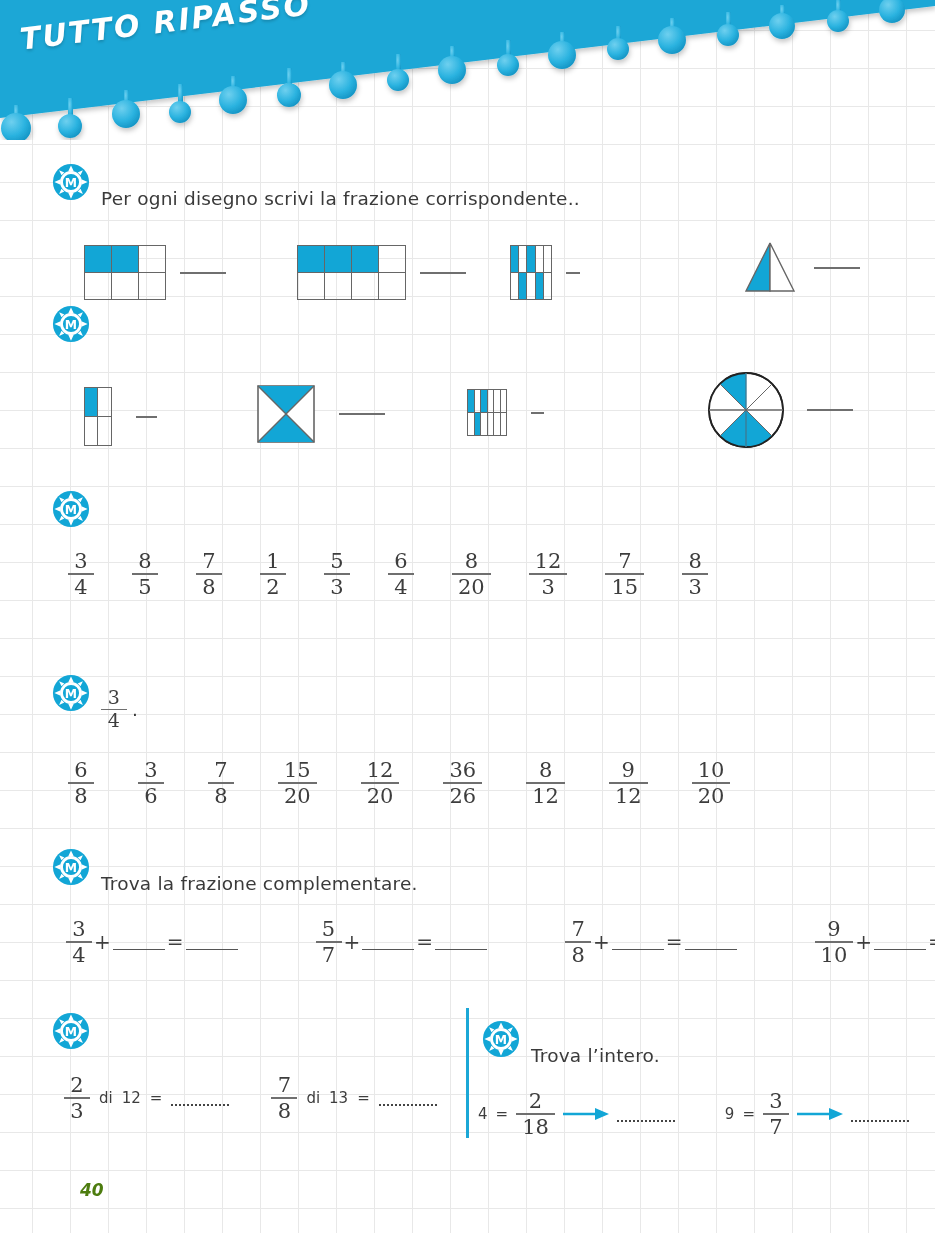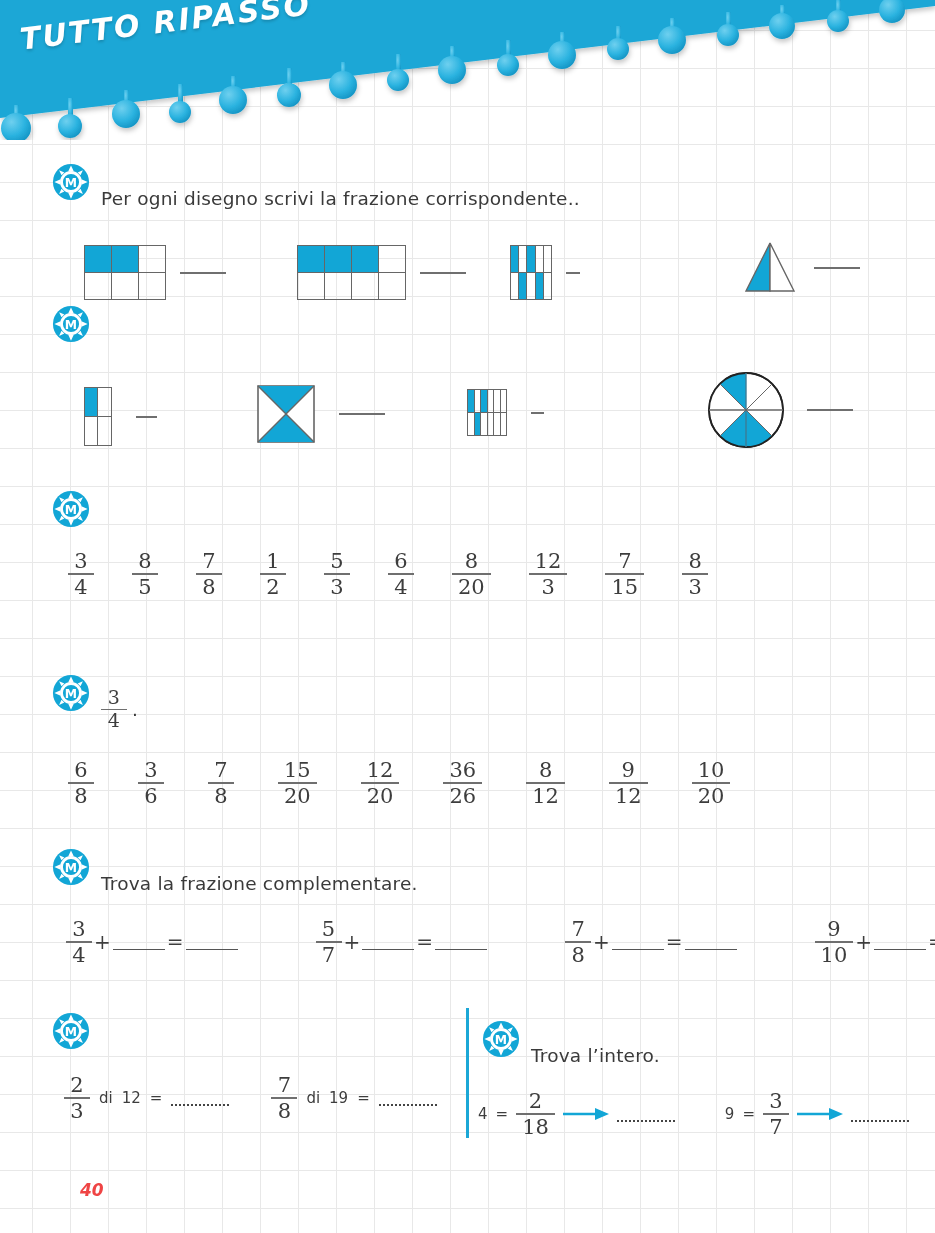--- a/index.html
+++ b/index.html
@@ -44,21 +44,21 @@
   .frac.sm{font-size:19px;}
   
   .ansline{display:inline-block;width:52px;border-bottom:1.6px solid #555;height:16px;}
   .dots{display:inline-block;width:58px;border-bottom:2.2px dotted #444;height:14px;}
   .plus,.eq{font-family:"DejaVu Serif", serif;font-size:20px;color:#3d3d3d;padding:0 2px;}
   .opword{font-family:"DejaVu Sans", sans-serif;font-size:15px;color:#3d3d3d;}
   
   .shapeline{width:46px;height:2px;background:#6f6f6f;}
   .divider{position:absolute;width:3px;background:#1ba7d6;}
   .pagenum{position:absolute;font-family:"DejaVu Sans", sans-serif;font-weight:bold;
-           font-style:italic;font-size:17px;color:#ef4444;}
+           font-style:italic;font-size:17px;color:#4d7c0f;}
   table.grid{border-collapse:collapse;}
   table.grid td{border:1.6px solid #666;padding:0;}
 </style>
 </head>
 <body>
 
 <div class="banner">
   <svg width="935" height="140" viewBox="0 0 935 140" xmlns="http://www.w3.org/2000/svg">
     <defs>
       <radialGradient id="drop" cx="35%" cy="30%" r="75%">
@@ -545,21 +545,21 @@
       <span class="opword">=</span>
       <span class="dots"></span>
     </div>
     <div style="display:flex;align-items:center;gap:9px;">
       <span class="frac">
         <span class="num">7</span>
         <span class="bar"></span>
         <span class="den">8</span>
       </span>
       <span class="opword">di</span>
-      <span class="opword">19</span>
+      <span class="opword">13</span>
       <span class="opword">=</span>
       <span class="dots"></span>
     </div>
   </div>
 </div>
 
 <div class="ex" style="left:482px;top:1012px;">
   <div class="ex-head">
     <svg class="badge" viewBox="0 0 40 40">
       <circle cx="20" cy="20" r="19" fill="#12a6d6"></circle>

